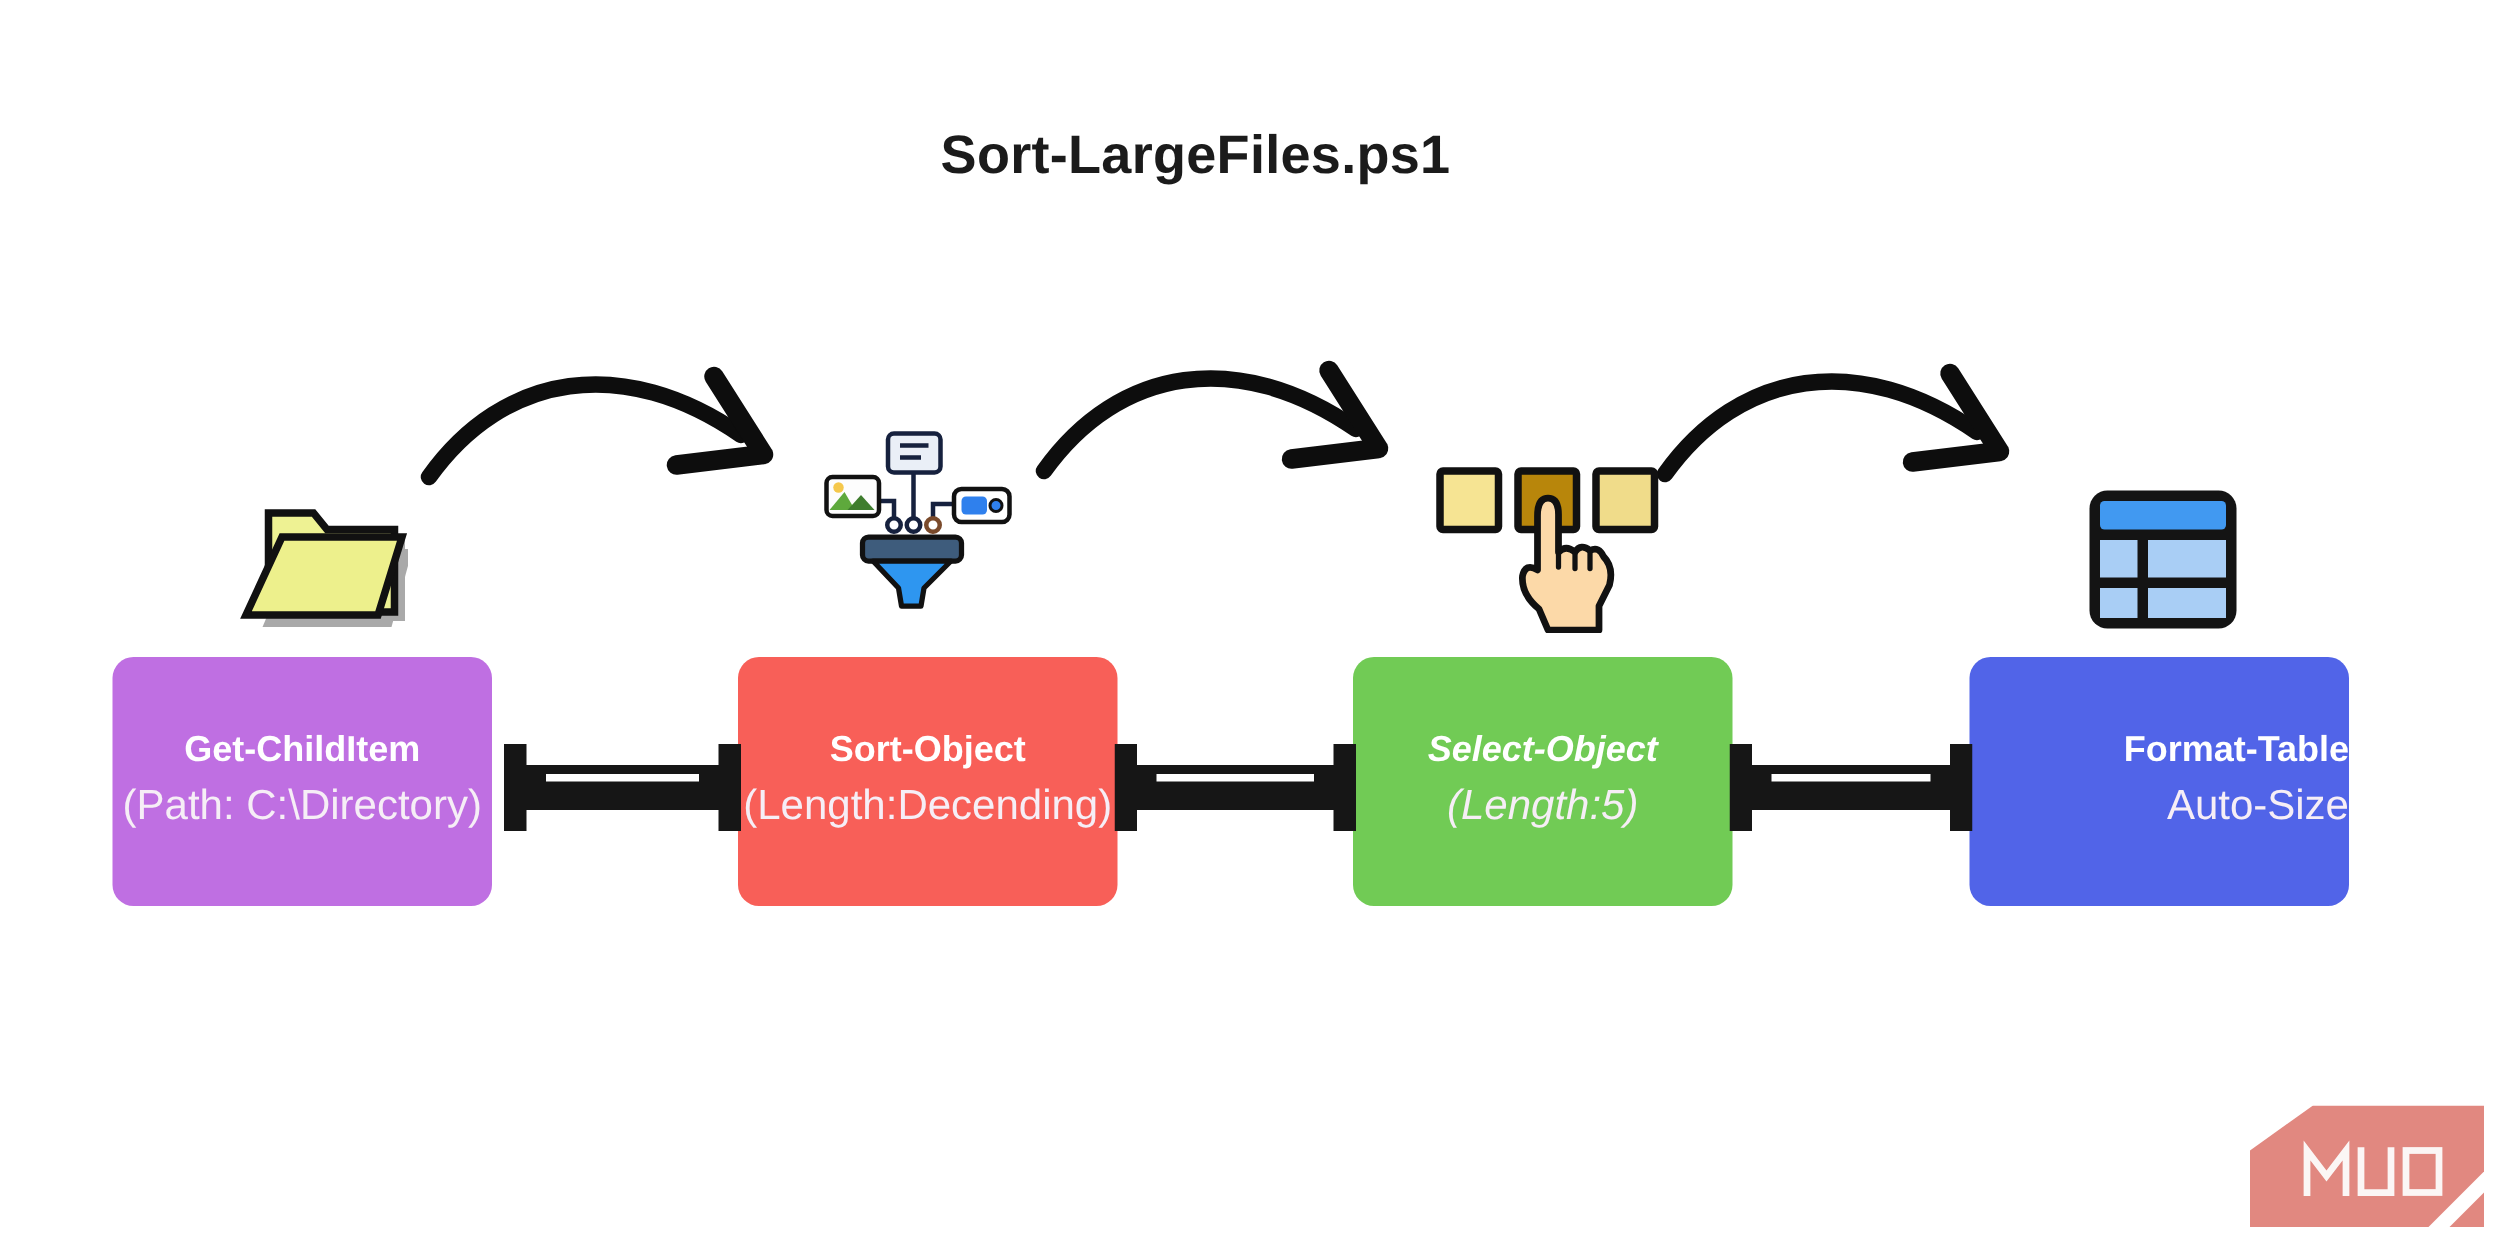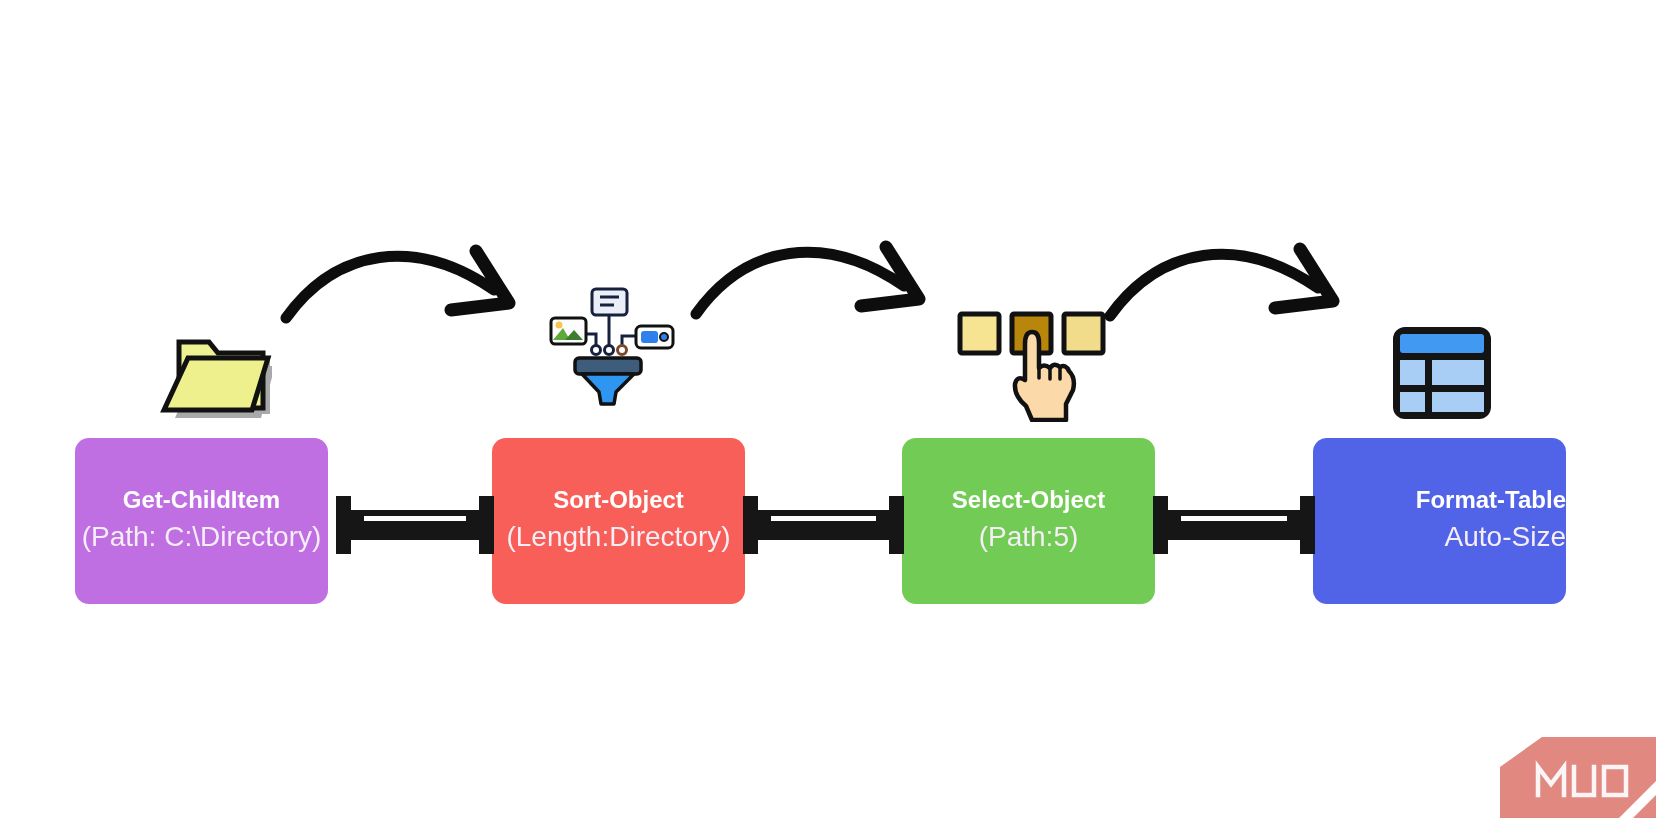--- a/index.html
+++ b/index.html
@@ -30,20 +30,21 @@
   #arrow3{left:1098px;top:228px;}
   .pipe{position:absolute;top:496px;}
   #pipe1{left:336px;} #pipe2{left:743px;} #pipe3{left:1153px;}
   #muo{position:absolute;left:1500px;top:737px;}
 </style>
 </head>
 <body>
 
 <div id="stage">
 
+  <div class="title">Sort-LargeFiles.ps1</div>
 
   <svg id="arrow1" class="arrow" width="250" height="108" viewBox="0 0 250 108">
     <path d="M8,88 C58,18 138,6 216,60" fill="none" stroke="#0d0d0d" stroke-width="11" stroke-linecap="round"></path>
     <path d="M231,73 L198,21 M231,73 L173,80" fill="none" stroke="#0d0d0d" stroke-width="13" stroke-linecap="round"></path>
   </svg>
   <svg id="arrow2" class="arrow" width="250" height="108" viewBox="0 0 250 108">
     <path d="M8,88 C58,18 138,6 216,60" fill="none" stroke="#0d0d0d" stroke-width="11" stroke-linecap="round"></path>
     <path d="M231,73 L198,21 M231,73 L173,80" fill="none" stroke="#0d0d0d" stroke-width="13" stroke-linecap="round"></path>
   </svg>
   <svg id="arrow3" class="arrow" width="258" height="108" viewBox="0 0 250 108">
@@ -100,25 +101,25 @@
     <rect x="10" y="68" width="25" height="20" fill="#a9cef5"></rect>
     <rect x="42" y="68" width="52" height="20" fill="#a9cef5"></rect>
   </svg>
 
   <div class="box" id="box1" style="background: rgb(191, 111, 226);">
     <div class="cmd">Get-ChildItem</div>
     <div class="param">(Path: C:\Directory)</div>
   </div>
   <div class="box" id="box2" style="background: rgb(248, 95, 88);">
     <div class="cmd">Sort-Object</div>
-    <div class="param">(Length:Directory)</div>
+    <div class="param">(Length:Decending)</div>
   </div>
-  <div class="box" id="box3" style="background: rgb(113, 203, 85);">
+  <div class="box" id="box3" style="background: rgb(113, 203, 85); font-style: italic;">
     <div class="cmd">Select-Object</div>
-    <div class="param">(Path:5)</div>
+    <div class="param">(Length:5)</div>
   </div>
   <div class="box" id="box4" style="background: rgb(81, 100, 232); align-items: flex-end;">
     <div class="cmd">Format-Table</div>
     <div class="param">Auto-Size</div>
   </div>
 
   <svg id="pipe1" class="pipe" width="158" height="58" viewBox="0 0 158 58">
     <rect x="0" y="0" width="15" height="58" fill="#161616"></rect>
     <rect x="143" y="0" width="15" height="58" fill="#161616"></rect>
     <rect x="10" y="14" width="138" height="30" fill="#161616"></rect>

